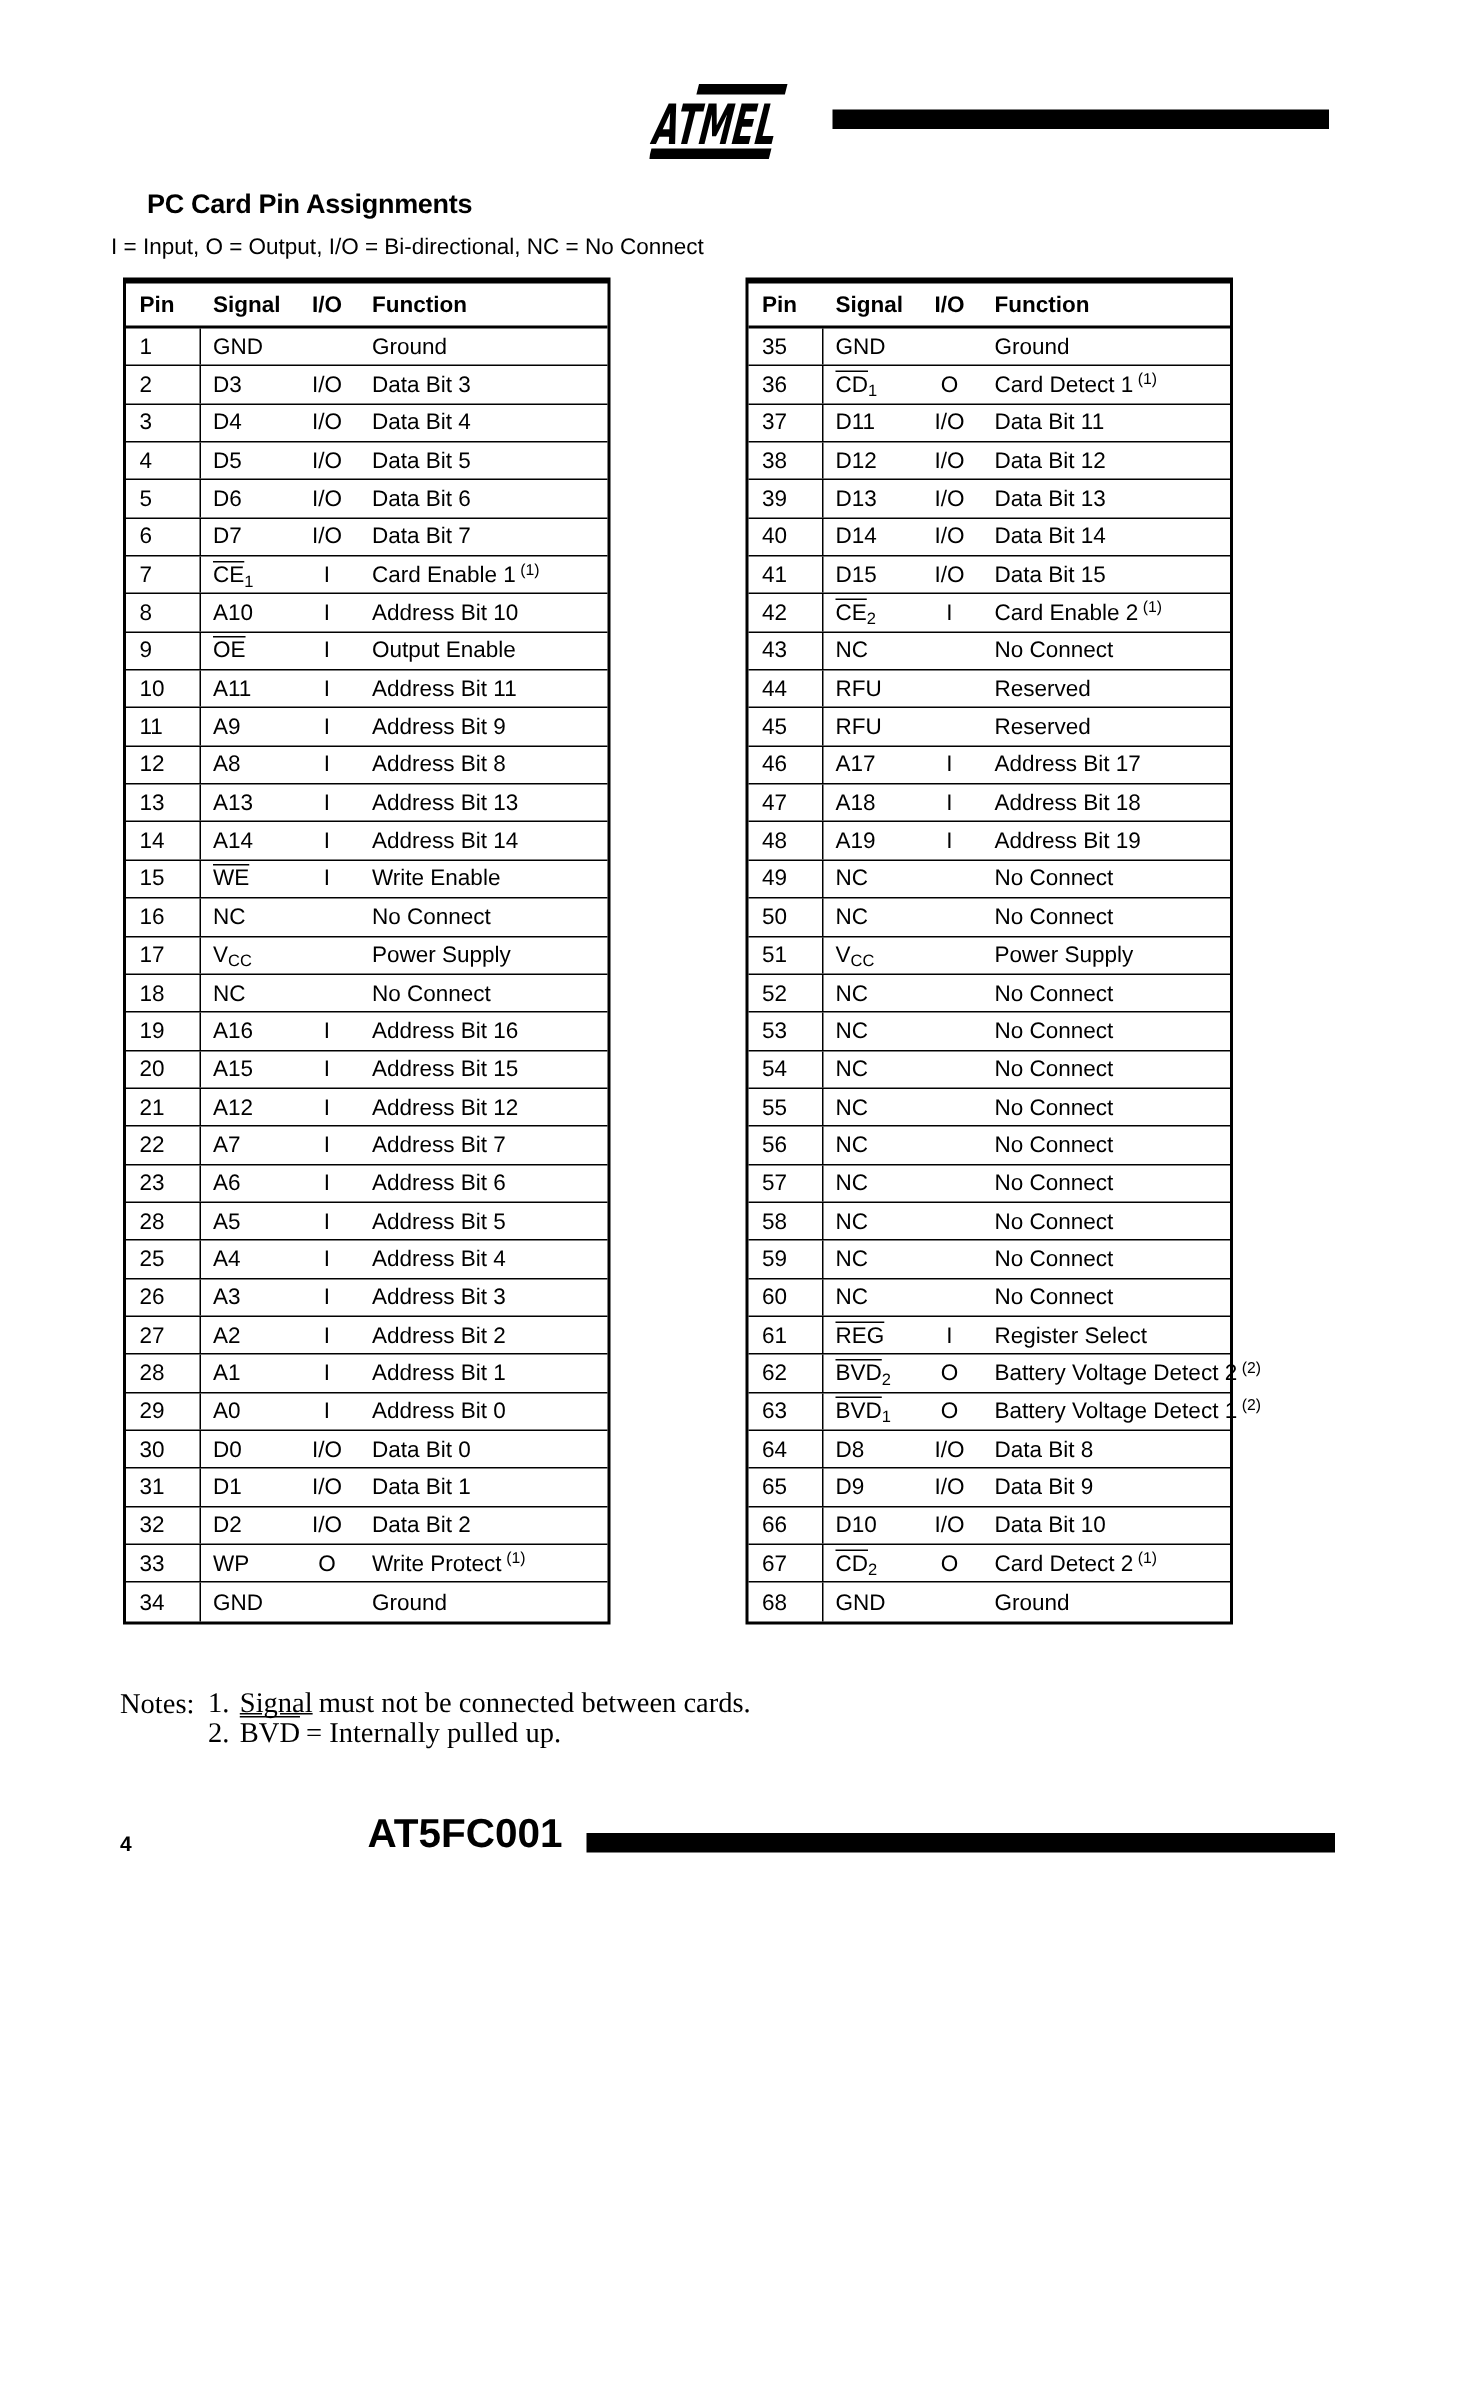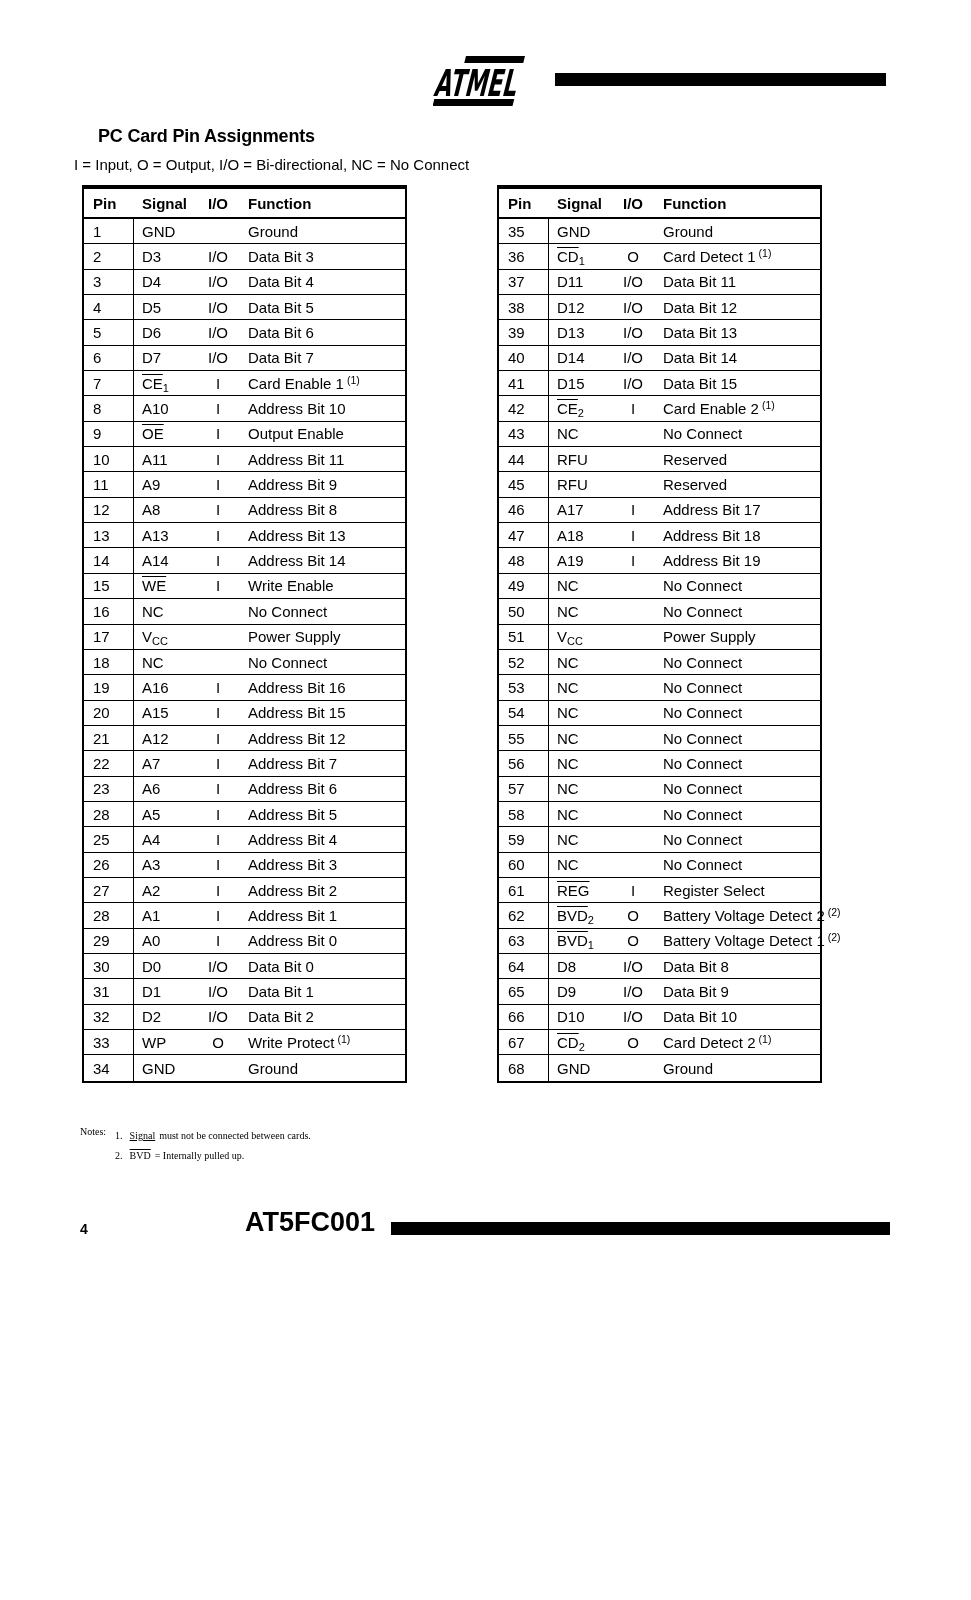--- a/index.html
+++ b/index.html
@@ -28,21 +28,21 @@
   .cell { white-space:nowrap; overflow:visible; }
   .c-pin { padding-left:9px; align-self:stretch; display:flex; align-items:center; }
   .trow .c-pin { border-right:1.5px solid #000; }
   .c-sig { padding-left:8px; }
   .c-io  { text-align:center; }
   .c-fn  { padding-left:8px; }
   .ovl { text-decoration:overline; }
   .subs { font-size:11px; position:relative; top:3px; }
   .note-sup { font-size:10.5px; position:relative; top:-5px; margin-left:3px; }
   
-  .notes { position:absolute; left:80px; top:1126px; font-family:"Liberation Serif", serif; font-size:10px; display:flex; }
+  .notes { position:absolute; left:80px; top:1126px; font-family:"Liberation Serif", serif; font-size:19px; display:flex; }
   .notes-label { flex:none; margin-right:9px; }
   .note-line { line-height:19.5px; white-space:nowrap; }
   .note-num { margin-right:7px; }
   .note-underline { text-decoration:underline; }
   .note-overline { text-decoration:overline; }
   .note-rest { margin-left:4px; }
   
   .page-num { position:absolute; left:80px; top:1221px; font-size:14px; font-weight:bold; }
   .doc-num { position:absolute; left:245px; top:1207px; font-size:27px; font-weight:bold; letter-spacing:0px; }
   .footer-rule { position:absolute; left:391px; top:1222px; width:499px; height:13px; background:#000; }

